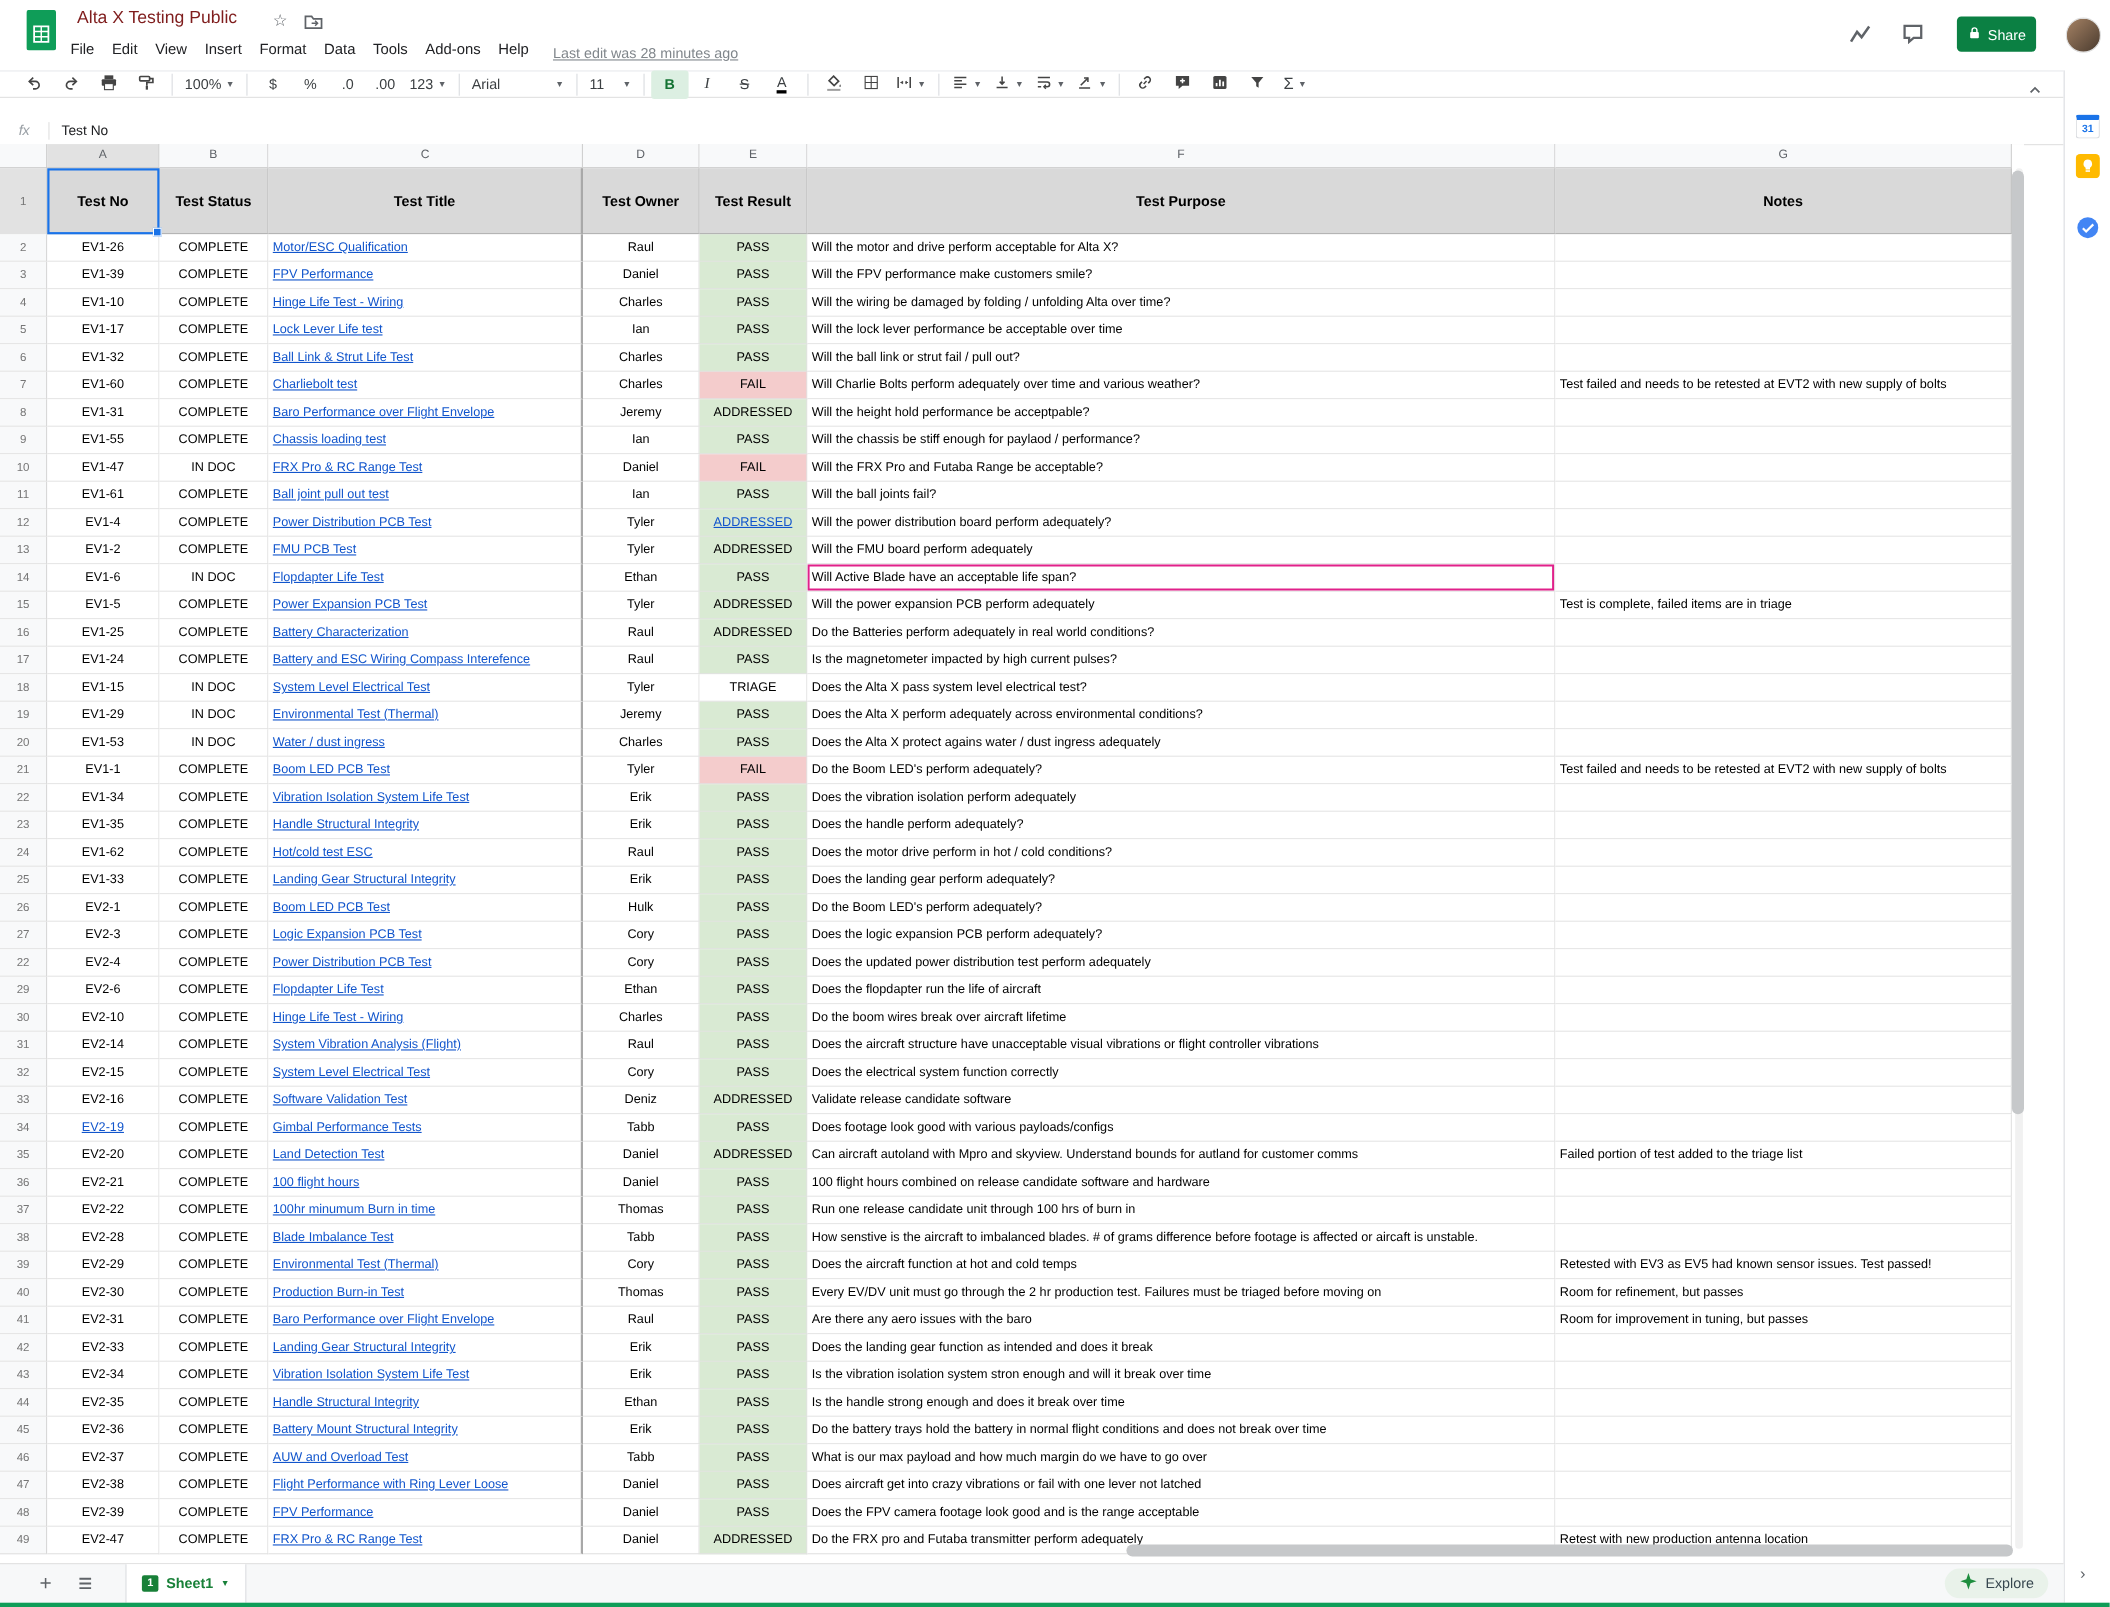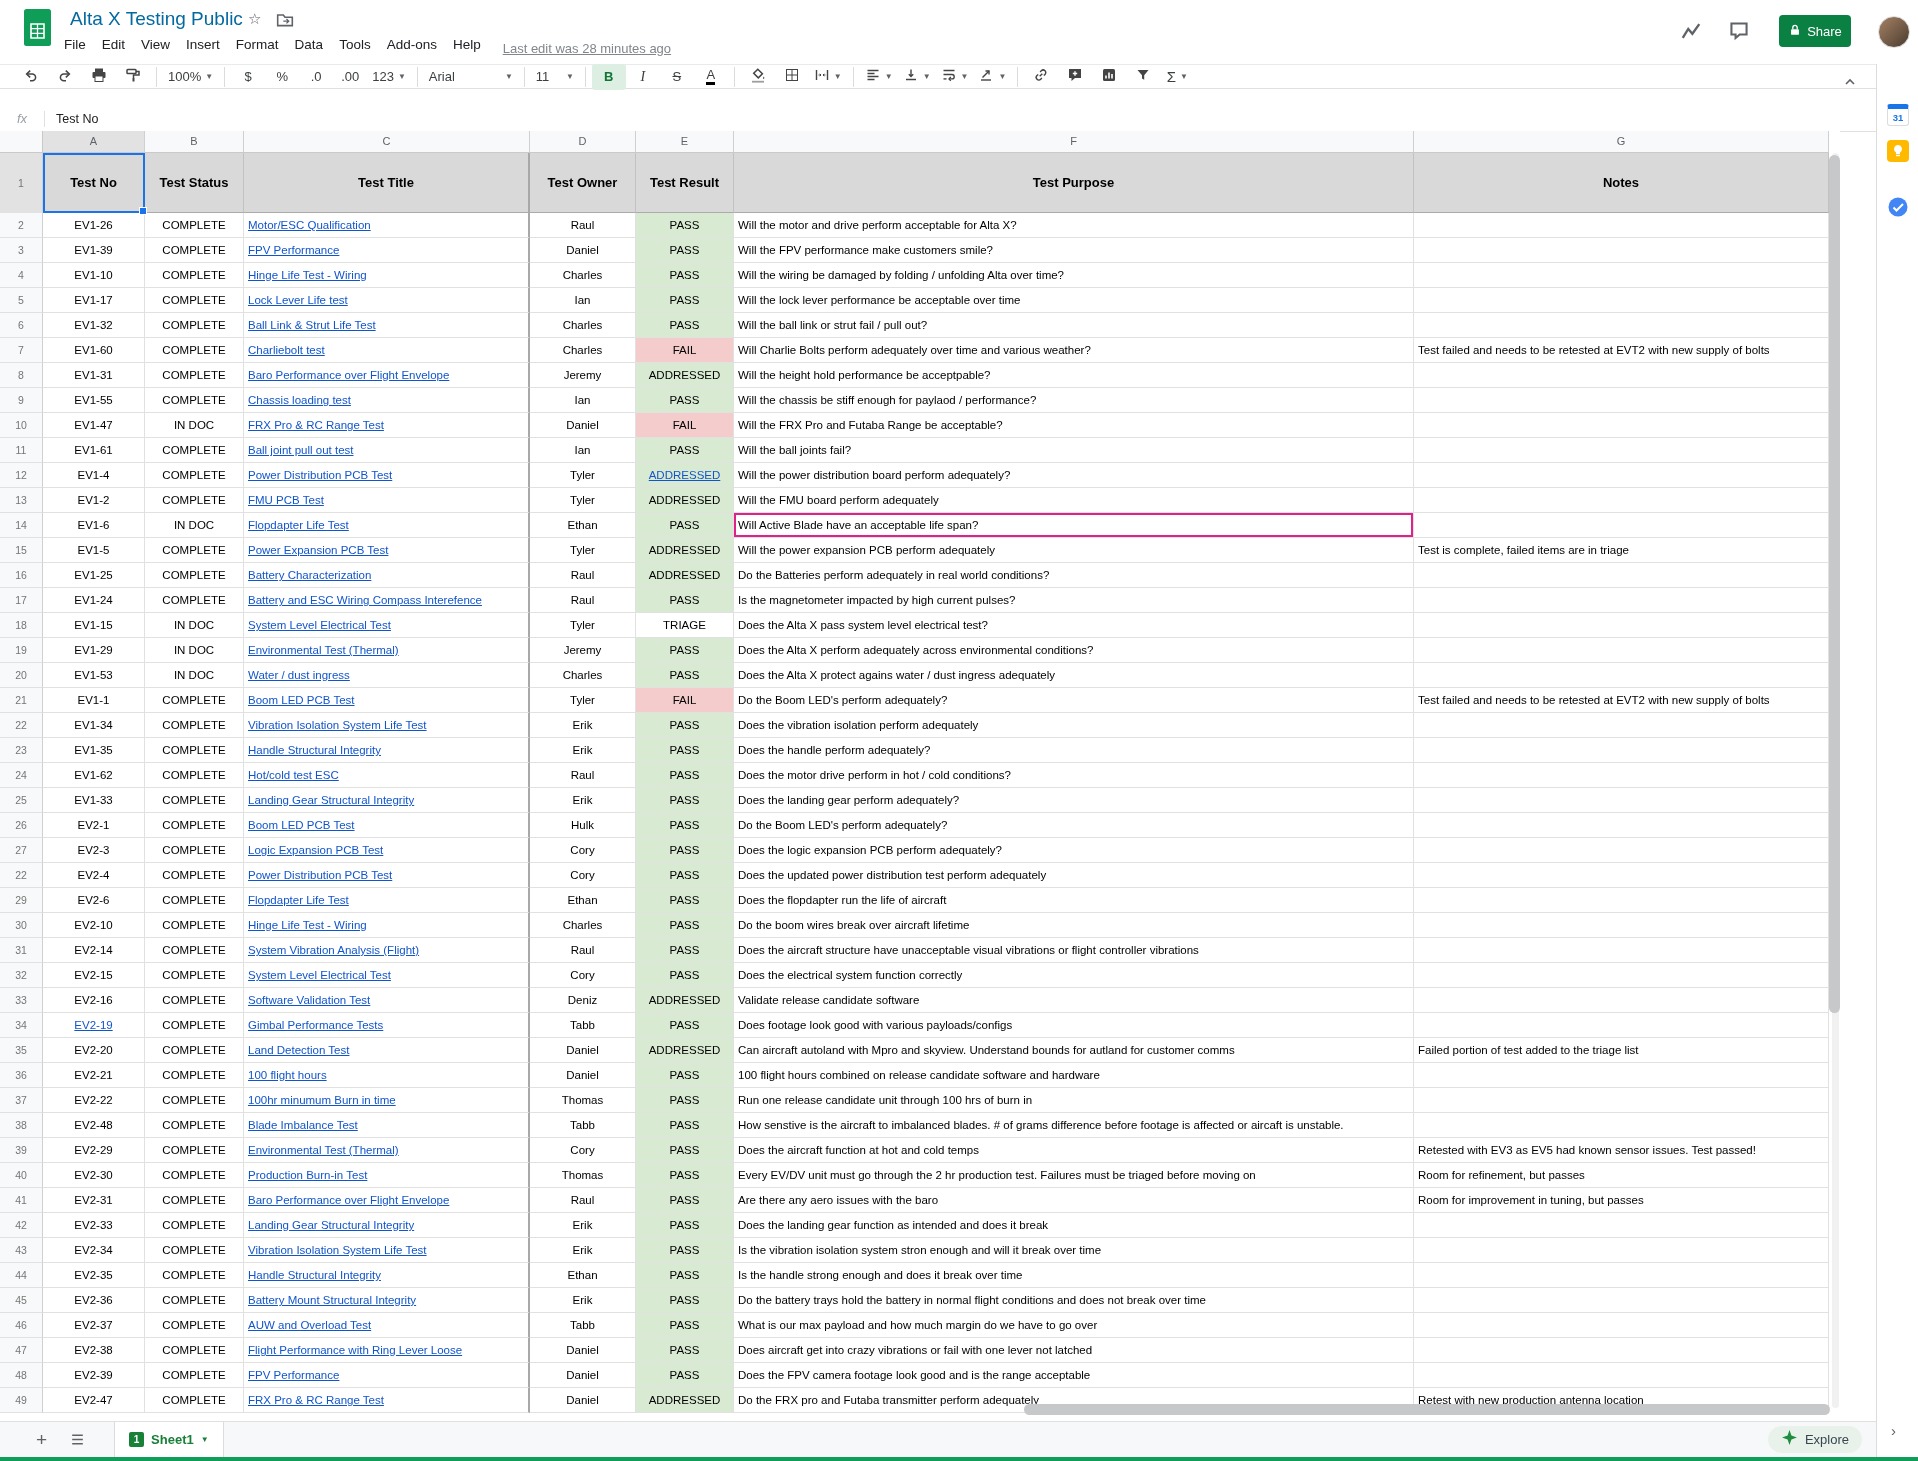--- a/index.html
+++ b/index.html
@@ -2,21 +2,21 @@
 <html style="--link: #1155cc; --selection: #1a73e8; --remote_cursor: #e0218a; --header_bg: #d9d9d9; --pass_bg: #d9ead3; --fail_bg: #f4cccc; --brand_green: #0f9d58; --share_green: #0b8043; --sheet_tab_green: #188038;"><head>
 <meta charset="utf-8">
 <style>
   html,body{margin:0;padding:0;background:#fff}
   body{width:1918px;height:1461px;position:relative;font-family:"Liberation Sans",sans-serif;overflow:hidden}
   .app{position:absolute;inset:0;background:#fff;overflow:hidden}
 
   
   .topbar{position:absolute;left:0;top:0;width:100%;height:64px;background:#fff}
   .logo{position:absolute;left:24px;top:9px;width:27px;height:37px}
-  .doc-title{position:absolute;left:70px;top:8px;font-size:19px;color:#0369a1;white-space:nowrap}
+  .doc-title{position:absolute;left:70px;top:8px;font-size:16px;color:#7f1d1d;white-space:nowrap}
   .star{position:absolute;left:248px;top:10px;font-size:15px;color:#5f6368}
   .folder{position:absolute;left:276px;top:11px}
   .menubar{position:absolute;left:56px;top:33px;display:flex;align-items:flex-end;font-size:13.5px;color:#202124}
   .menu-item{padding:4px 8px;border-radius:3px;cursor:pointer}
   .last-edit{margin-left:14px;color:#80868b;text-decoration:underline;font-size:13px;cursor:pointer}
   .icon-activity{position:absolute;left:1680px;top:20px;cursor:pointer}
   .icon-bubble{position:absolute;left:1728px;top:20px;cursor:pointer}
   .share-btn{position:absolute;left:1779px;top:15px;width:72px;height:32px;background:var(--share_green);border-radius:4px;color:#fff;display:flex;align-items:center;justify-content:center;gap:5px;font-size:13px;cursor:pointer}
   .avatar{position:absolute;left:1878px;top:16px;width:32px;height:32px;border-radius:50%;background:linear-gradient(135deg,#a58264,#4a3b2f);border:1px solid #ddd;box-sizing:border-box;cursor:pointer}
 
@@ -672,21 +672,21 @@
           <div class="cell w-a center">EV2-22</div>
           <div class="cell w-b center">COMPLETE</div>
           <div class="cell w-c frz link">100hr minumum Burn in time</div>
           <div class="cell w-d center">Thomas</div>
           <div class="cell w-e center res-pass">PASS</div>
           <div class="cell w-f">Run one release candidate unit through 100 hrs of burn in</div>
           <div class="cell w-g"></div>
         </div>
         <div class="row">
           <div class="gut">38</div>
-          <div class="cell w-a center">EV2-48</div>
+          <div class="cell w-a center">EV2-28</div>
           <div class="cell w-b center">COMPLETE</div>
           <div class="cell w-c frz link">Blade Imbalance Test</div>
           <div class="cell w-d center">Tabb</div>
           <div class="cell w-e center res-pass">PASS</div>
           <div class="cell w-f">How senstive is the aircraft to imbalanced blades. # of grams difference before footage is affected or aircaft is unstable.</div>
           <div class="cell w-g"></div>
         </div>
         <div class="row">
           <div class="gut">39</div>
           <div class="cell w-a center">EV2-29</div>

